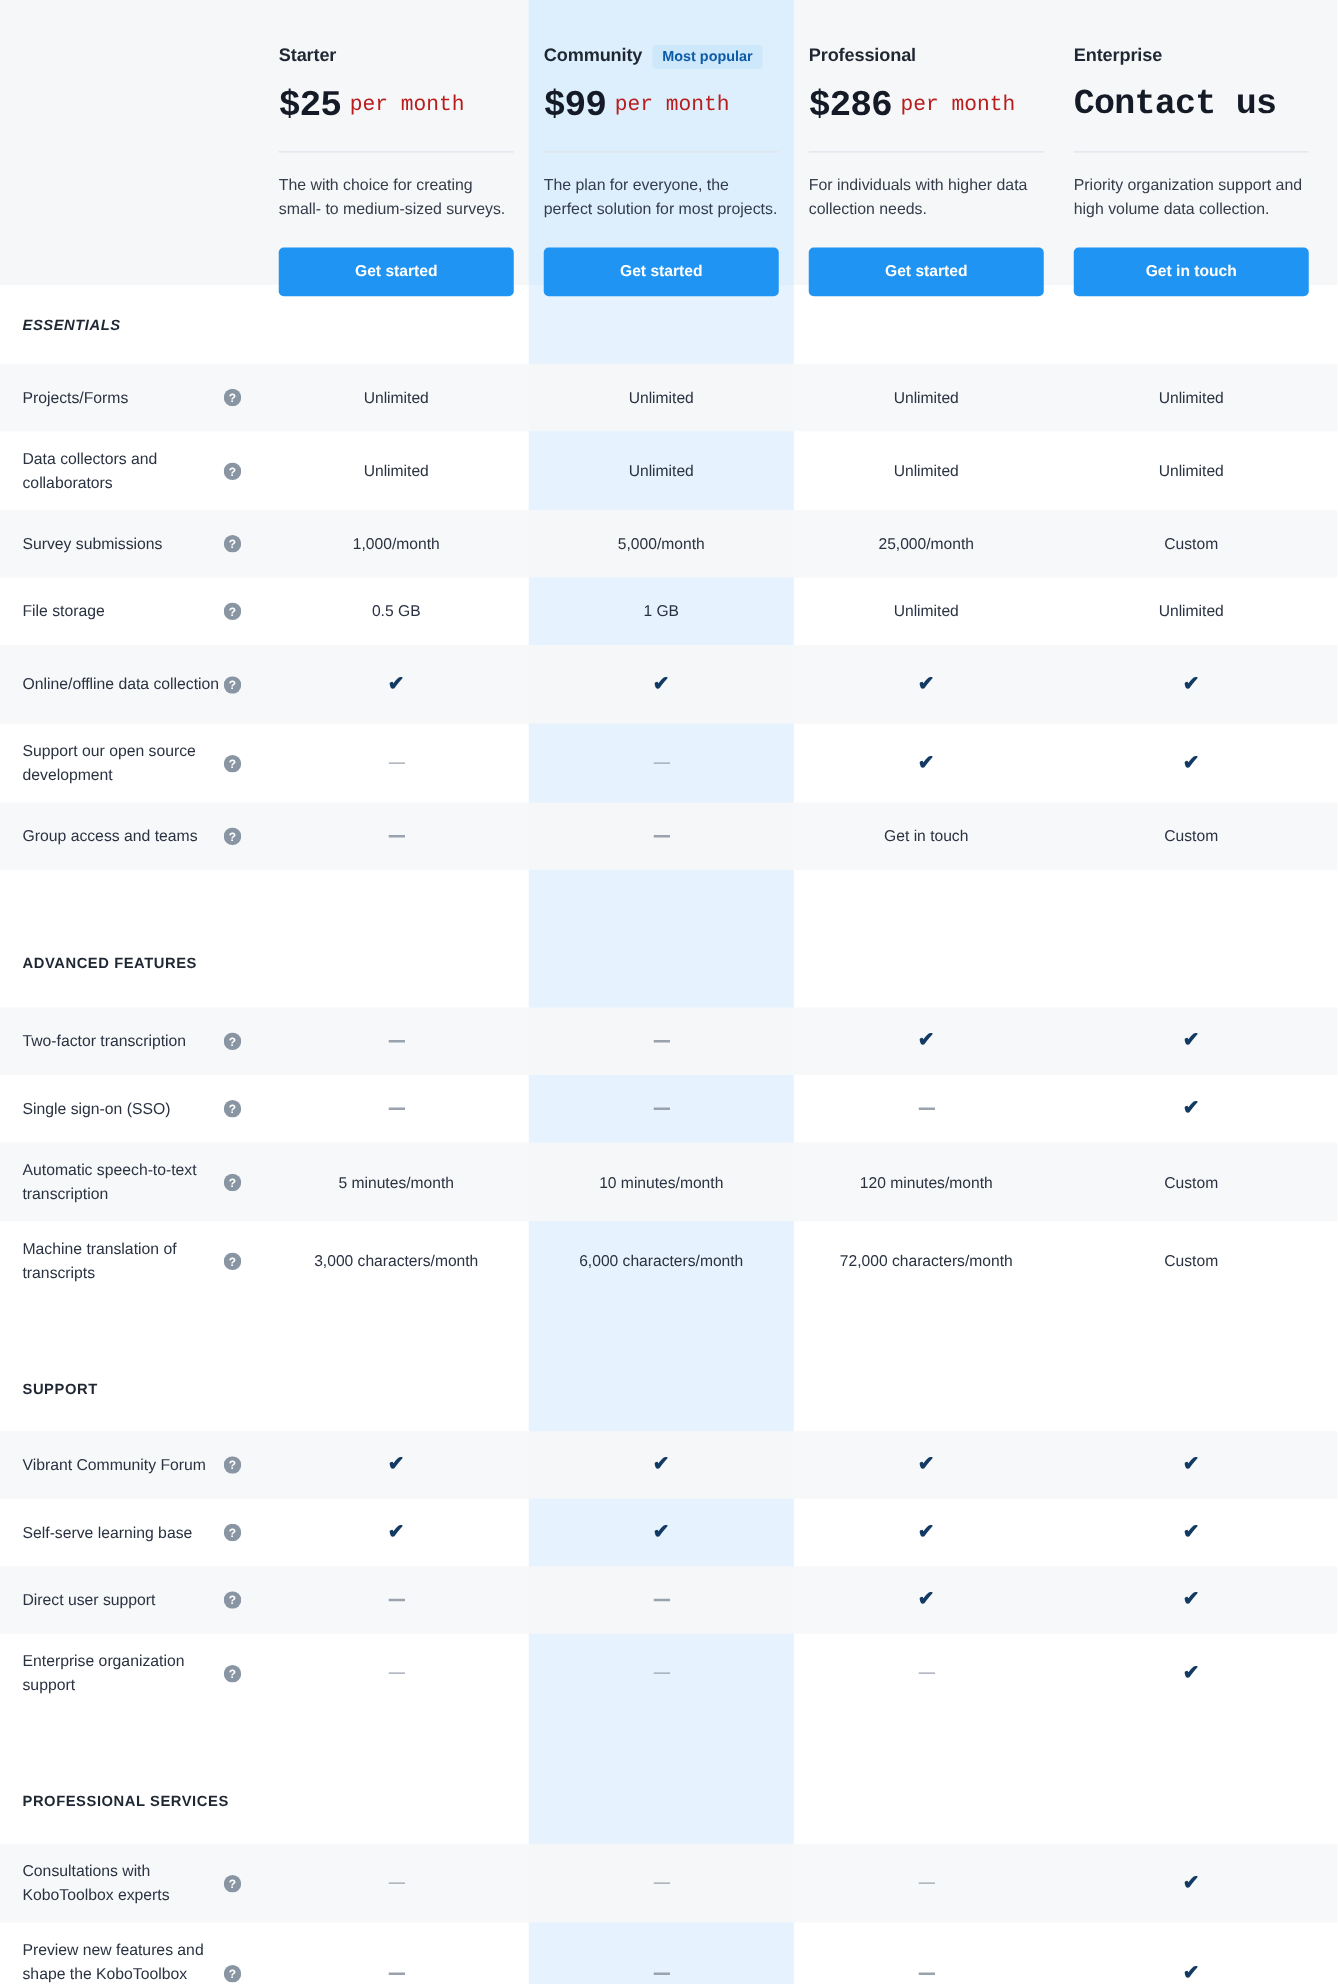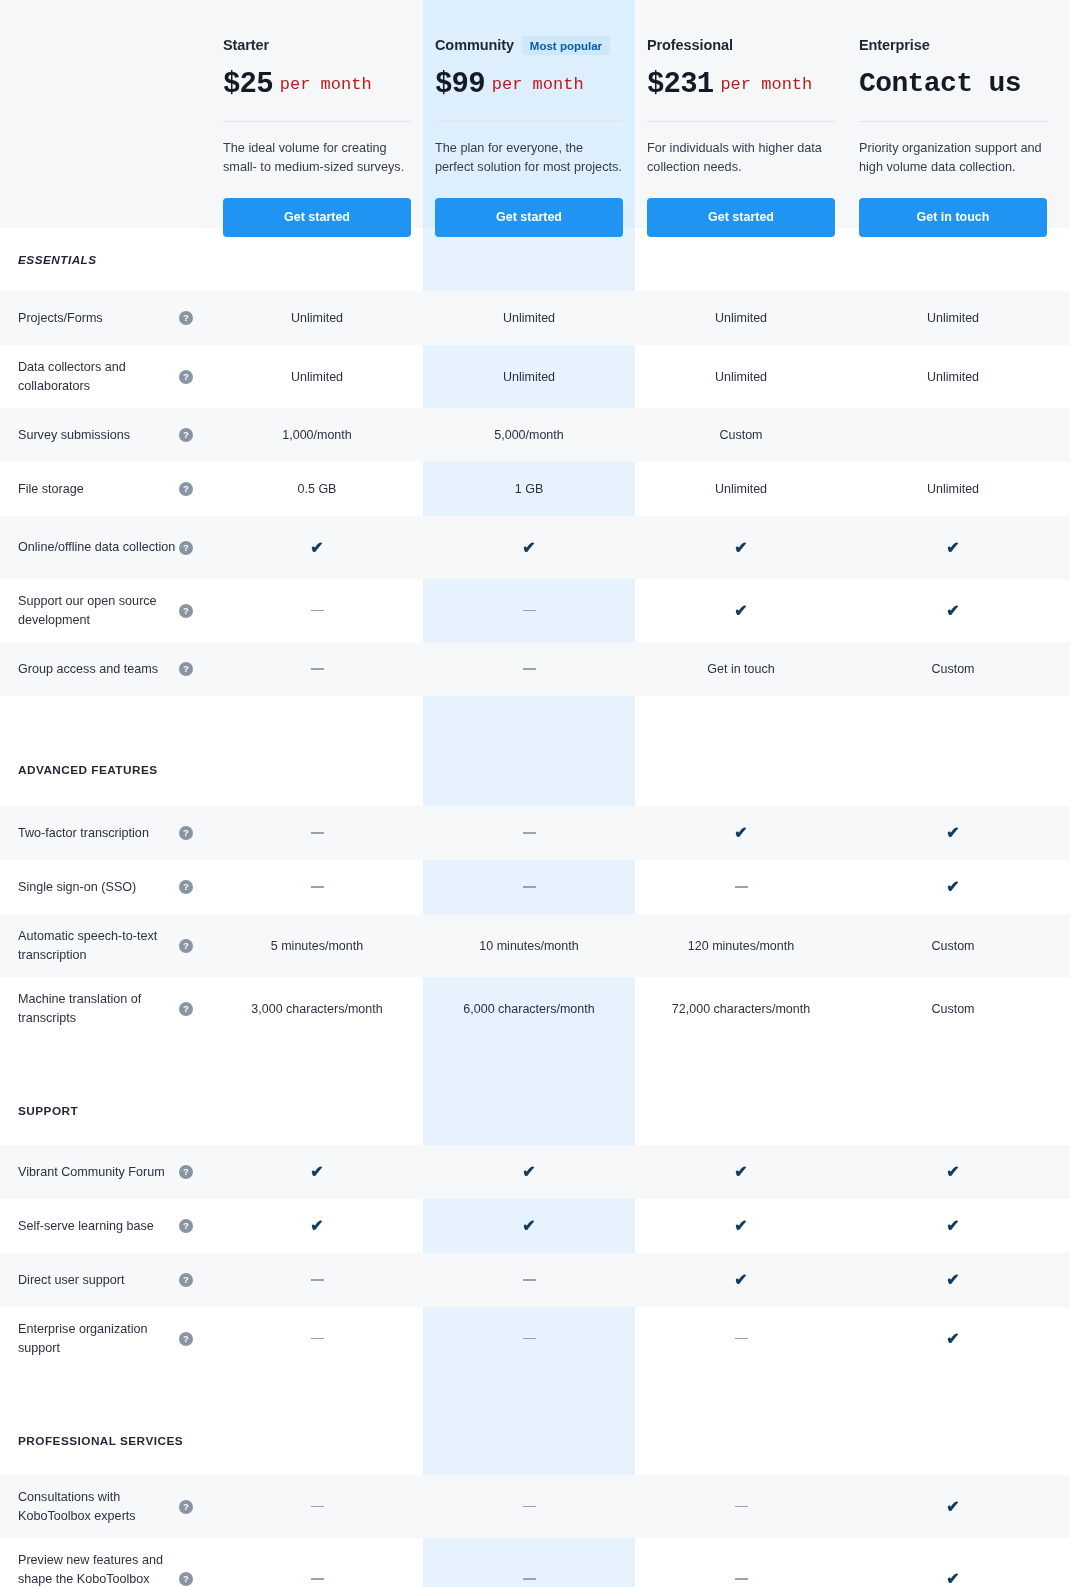--- a/index.html
+++ b/index.html
@@ -212,40 +212,40 @@
       <div class="plan-spacer"></div>
       <div id="plans-mount" style="display:contents"><div class="plan">
             <div class="plan-titlerow">
               <span class="plan-name">Starter</span>
             </div>
             <div class="price-row">
               <span class="price">$25</span>
               <span class="per">per month</span>
             </div>
             <div class="rule"></div>
-            <div class="plan-desc">The ideal volume for creating small- to medium-sized surveys.</div>
+            <div class="plan-desc">The with choice for creating small- to medium-sized surveys.</div>
             <button class="cta" style="background: rgb(32, 148, 243);">Get started</button>
           </div><div class="plan">
             <div class="plan-titlerow">
               <span class="plan-name">Community</span>
               <span class="badge">Most popular</span>
             </div>
             <div class="price-row">
               <span class="price">$99</span>
               <span class="per">per month</span>
             </div>
             <div class="rule"></div>
             <div class="plan-desc">The plan for everyone, the perfect solution for most projects.</div>
             <button class="cta" style="background: rgb(32, 148, 243);">Get started</button>
           </div><div class="plan">
             <div class="plan-titlerow">
               <span class="plan-name">Professional</span>
             </div>
             <div class="price-row">
-              <span class="price">$231</span>
+              <span class="price">$286</span>
               <span class="per">per month</span>
             </div>
             <div class="rule"></div>
             <div class="plan-desc">For individuals with higher data collection needs.</div>
             <button class="cta" style="background: rgb(32, 148, 243);">Get started</button>
           </div><div class="plan">
             <div class="plan-titlerow">
               <span class="plan-name">Enterprise</span>
             </div>
             <div class="price-row">
@@ -309,20 +309,23 @@
               <text x="8" y="11.9" text-anchor="middle" font-size="11" font-weight="700" font-family="&quot;Liberation Sans&quot;, sans-serif" fill="#ffffff">?</text>
             </svg>
           </div>
           <div class="val-cell">
             <span>1,000/month</span>
           </div>
           <div class="val-cell">
             <span>5,000/month</span>
           </div>
           <div class="val-cell">
+            <span>25,000/month</span>
+          </div>
+          <div class="val-cell">
             <span>Custom</span>
           </div>
         </div>
         <div class="row" style="height: 54px;">
           <div class="label-cell">
             <span class="label-text">File storage</span>
             <svg viewBox="0 0 16 16" class="help-icon">
               <circle cx="8" cy="8" r="8" fill="#8a95a4"></circle>
               <text x="8" y="11.9" text-anchor="middle" font-size="11" font-weight="700" font-family="&quot;Liberation Sans&quot;, sans-serif" fill="#ffffff">?</text>
             </svg>

